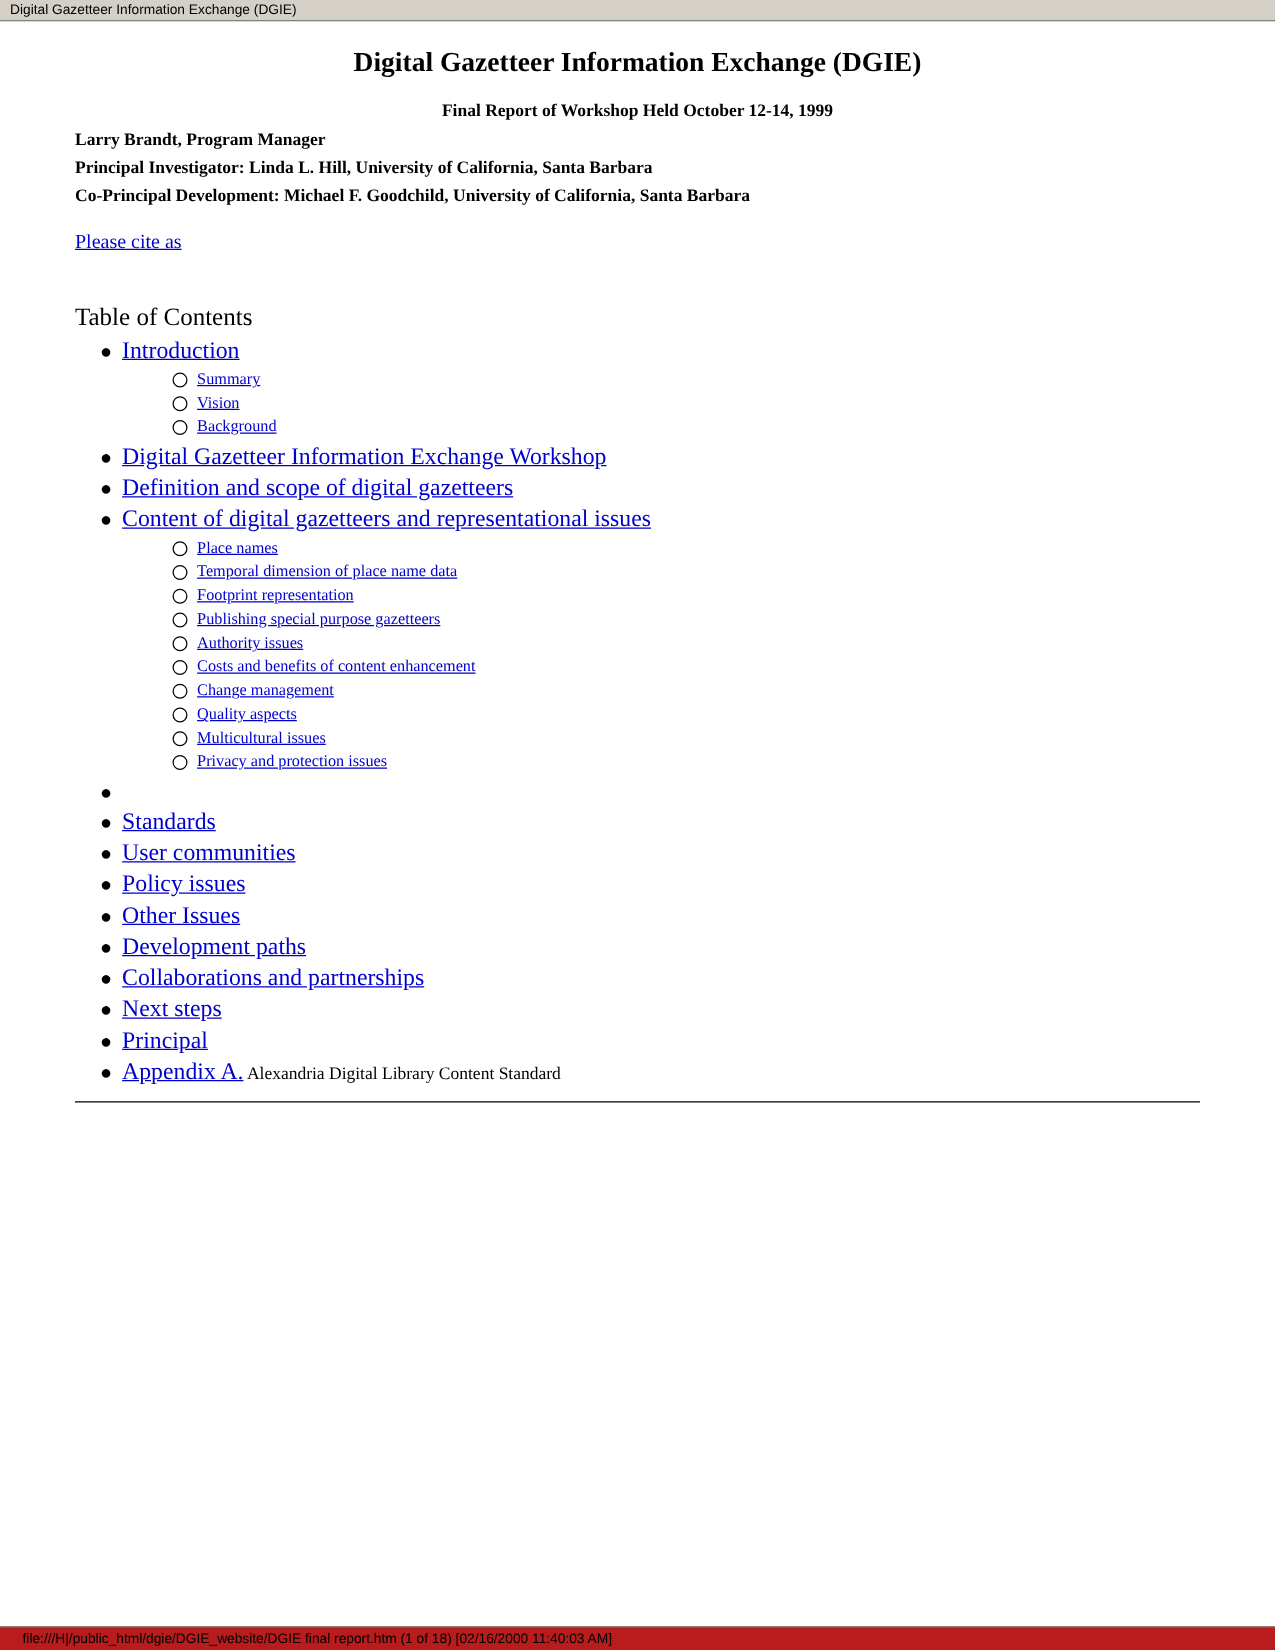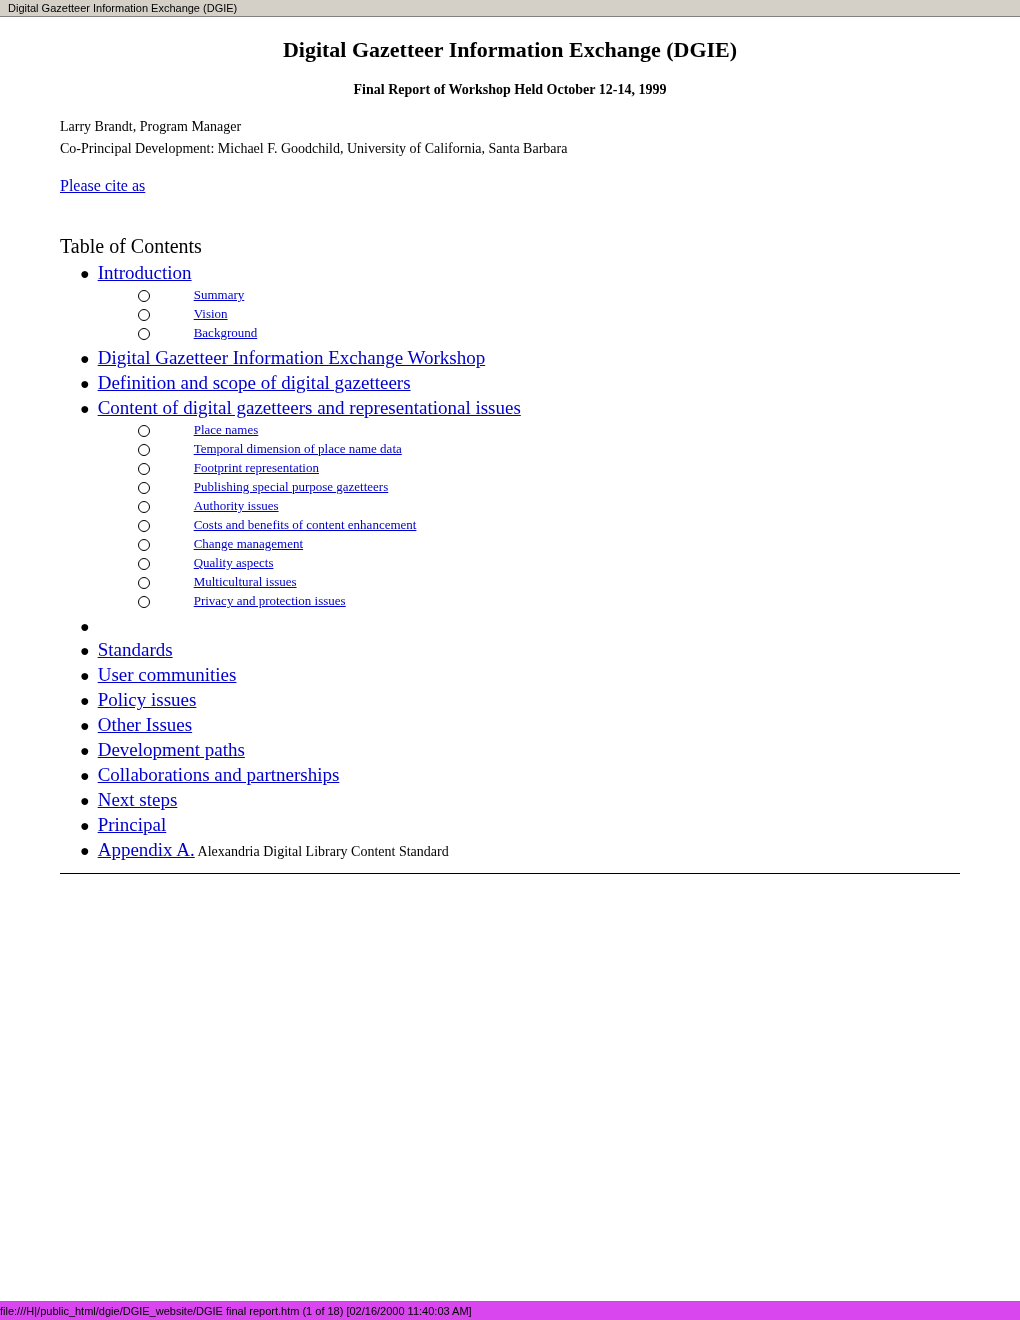--- a/index.html
+++ b/index.html
@@ -34,24 +34,24 @@
       font-size: 22px;
       font-weight: bold;
       margin-bottom: 16px;
       font-family: Times New Roman, Times, serif;
     }
     .subtitle-block {
       text-align: center;
       font-weight: bold;
       font-size: 14px;
       line-height: 1.5;
-      margin-bottom: 16px;
+      margin-bottom: 2px;
     }
     .authors-block {
-      font-weight: normal;
+      font-weight: bold;
       font-size: 14px;
       line-height: 1.6;
       margin-bottom: 16px;
     }
     .cite-link {
       color: #0000cc;
       text-decoration: underline;
       cursor: pointer;
       font-size: 16px;
       margin-bottom: 28px;
@@ -102,35 +102,34 @@
       margin-right: 8px;
       margin-top: 3px;
       flex-shrink: 0;
       background: transparent;
     }
     .toc-sublist li a {
       color: #0000cc;
       text-decoration: underline;
       font-size: 13px;
       cursor: pointer;
-      margin-left: 36px;
     }
     hr.bottom-rule {
       border: none;
       border-top: 1px solid #000;
       margin: 12px 0 8px 0;
     }
     .status-bar {
       position: absolute;
       bottom: 0;
       left: 0;
       width: 100%;
-      background: #d946ef;
+      background: #b91c1c;
       border-top: 1px solid #808080;
-      padding: 3px 0;
+      padding: 3px 18px;
       font-size: 11px;
       font-family: Arial, sans-serif;
       color: #000;
     }
   </style>
 </head>
 <body>
 
 <div class="browser-title-bar">
   <span>Digital Gazetteer Information Exchange (DGIE)</span>
@@ -139,20 +138,21 @@
 <div class="page-content">
 
   <h1 class="page-title">Digital Gazetteer Information Exchange (DGIE)</h1>
 
   <div class="subtitle-block">
     <div>Final Report of Workshop Held October 12-14, 1999</div>
   </div>
 
   <div class="authors-block">
     <div>Larry Brandt, Program Manager</div>
+    <div>Principal Investigator: Linda L. Hill, University of California, Santa Barbara</div>
     <div>Co-Principal Development: Michael F. Goodchild, University of California, Santa Barbara</div>
   </div>
 
   <div style="margin-bottom: 12px;">
     <a class="cite-link" href="#cite">Please cite as</a>
   </div>
 
   <div class="toc-label">Table of Contents</div>
 
   <ul class="toc-list">

